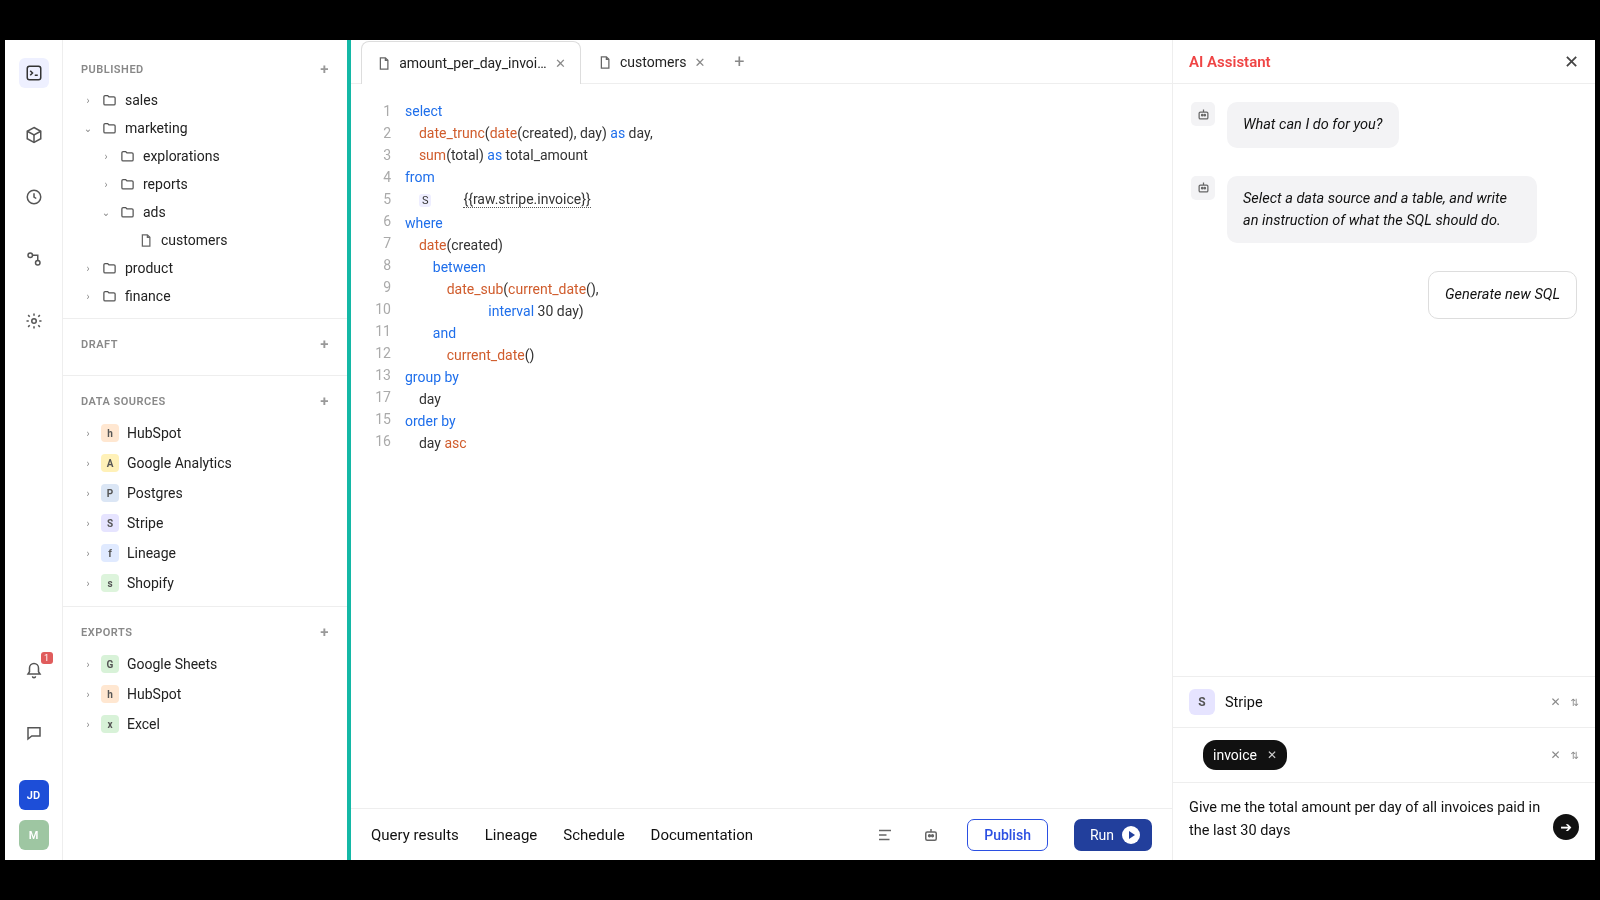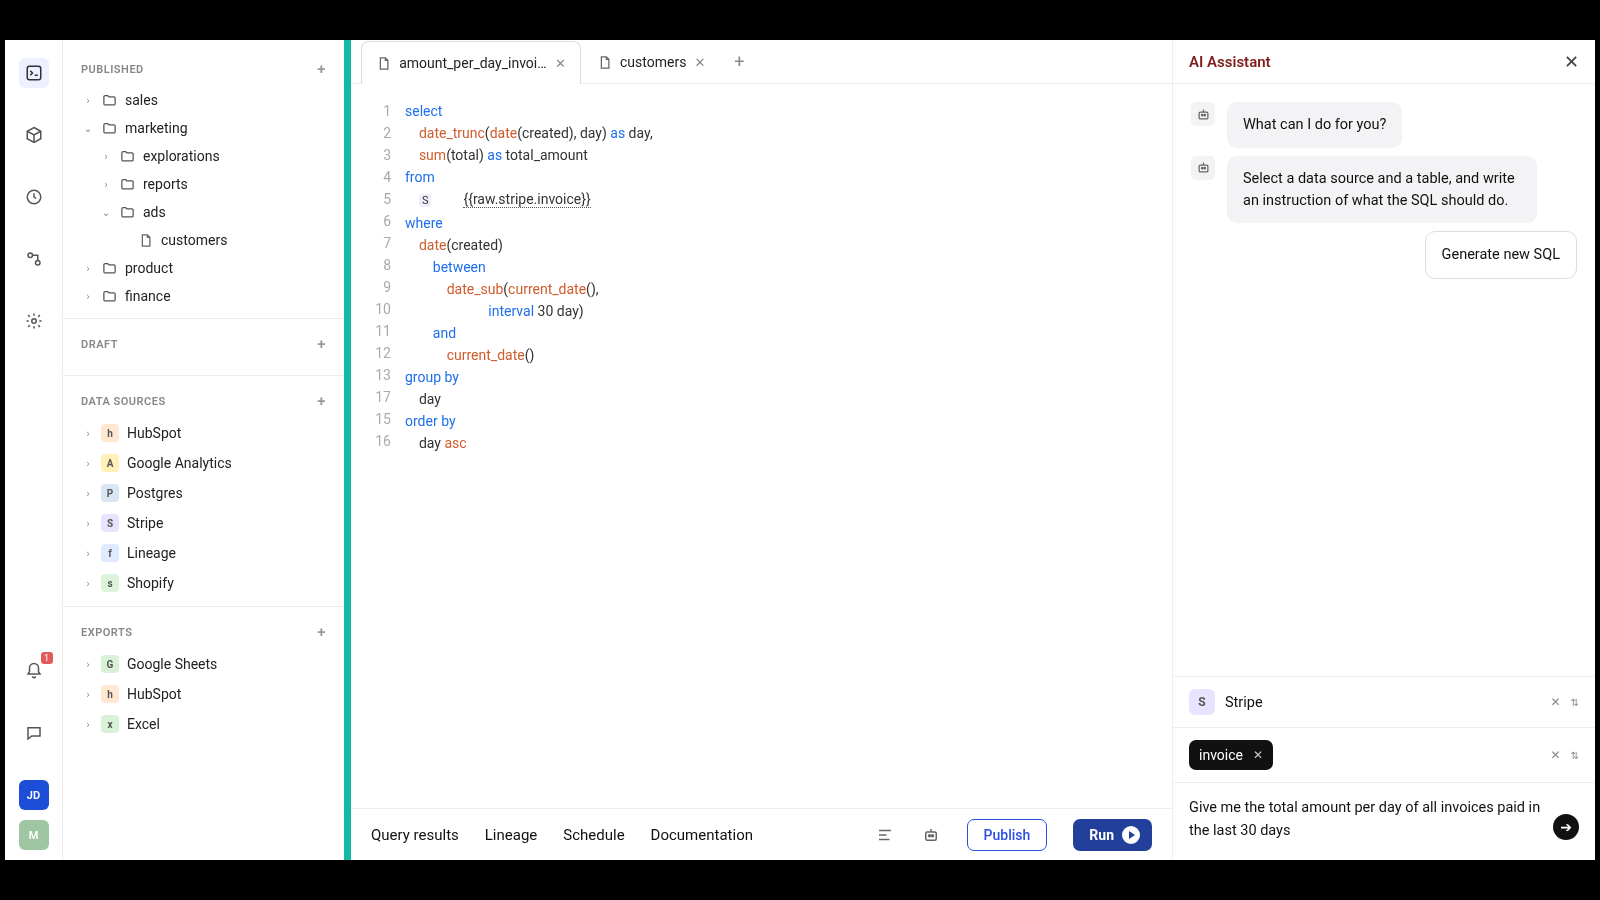--- a/index.html
+++ b/index.html
@@ -9,21 +9,21 @@
 
 .icon-rail { width: 58px; background: #fff; display: flex; flex-direction: column; align-items: center; padding-top: 18px; gap: 32px; border-right: 1px solid #eee; }
 .icon-rail .rail-icon { width: 30px; height: 30px; display: flex; align-items: center; justify-content: center; color: #555; cursor: pointer; border-radius: 6px; }
 .icon-rail .rail-icon.active { background: #eef0ff; color: #333; }
 .icon-rail .rail-spacer { flex: 1; }
 .icon-rail .avatar { width: 30px; height: 30px; border-radius: 6px; display: flex; align-items: center; justify-content: center; font-size: 11px; font-weight: 600; color: #fff; }
 .icon-rail .notif { position: relative; }
 .icon-rail .notif .badge { position: absolute; top: -4px; right: -4px; background: #e05c5c; color: #fff; font-size: 9px; width: 12px; height: 12px; border-radius: 3px; display: flex; align-items: center; justify-content: center; }
 
 
-.sidebar { width: 288px; background: #fff; border-right: 7px solid #14b8a6; overflow-y: auto; padding-top: 12px; }
+.sidebar { width: 288px; background: #fff; border-right: 4px solid #14b8a6; overflow-y: auto; padding-top: 12px; }
 .section-header { display: flex; align-items: center; justify-content: space-between; padding: 8px 18px 8px 18px; font-size: 11px; font-weight: 600; color: #888; letter-spacing: 0.5px; }
 .section-add { color: #999; font-size: 15px; cursor: pointer; }
 .tree-item { display: flex; align-items: center; padding: 6px 12px; font-size: 14px; color: #222; cursor: pointer; gap: 8px; }
 .tree-chevron { width: 10px; display: inline-flex; justify-content: center; color: #888; font-size: 10px; }
 .tree-icon { width: 16px; height: 16px; display: inline-flex; align-items: center; justify-content: center; }
 .tree-icon svg { width: 15px; height: 15px; }
 .folder-icon { color: #555; }
 .doc-icon { color: #666; }
 .ds-icon { width: 18px; height: 18px; border-radius: 4px; display: inline-flex; align-items: center; justify-content: center; font-size: 10px; font-weight: 700; }
 .ind-0 { padding-left: 20px; }
@@ -46,43 +46,43 @@
 .kw { color: #1f6feb; }
 .fn { color: #d05c2c; }
 .ref-chip { background: #eef; border-radius: 3px; padding: 0 3px; font-size: 11px; margin-right: 4px; }
 .ref-text { border-bottom: 1px dotted #555; margin-left: 28px; }
 
 .bottom-bar { height: 52px; border-top: 1px solid #eee; display: flex; align-items: center; padding: 0 20px; gap: 26px; }
 .bb-tab { font-size: 15px; color: #111; cursor: pointer; }
 .bb-spacer { flex: 1; }
 .bb-icon { color: #666; cursor: pointer; width: 20px; height: 20px; display: flex; align-items: center; justify-content: center; }
 .btn-publish { padding: 7px 16px; border: 1.5px solid #2b4fe2; color: #2b4fe2; background: #fff; border-radius: 7px; font-size: 14px; cursor: pointer; font-weight: 500; }
-.btn-run { padding: 7px 12px 7px 16px; background: #223f9c; color: #fff; border: none; border-radius: 7px; font-size: 14px; cursor: pointer; display: flex; align-items: center; gap: 8px; font-weight: 700; }
+.btn-run { padding: 7px 12px 7px 16px; background: #223f9c; color: #fff; border: none; border-radius: 7px; font-size: 14px; cursor: pointer; display: flex; align-items: center; gap: 8px; font-weight: 400; }
 .btn-run .run-circle { width: 18px; height: 18px; background: #fff; border-radius: 50%; display: inline-flex; align-items: center; justify-content: center; }
 .btn-run .run-circle::after { content: ""; width: 0; height: 0; border-left: 6px solid #223f9c; border-top: 4px solid transparent; border-bottom: 4px solid transparent; margin-left: 2px; }
 
 
 .assistant { width: 423px; border-left: 1px solid #eee; display: flex; flex-direction: column; }
 .assistant-header { height: 44px; border-bottom: 1px solid #eee; display: flex; align-items: center; justify-content: space-between; padding: 0 16px; }
-.assistant-header .title { font-size: 15px; font-weight: 600; color: #7f1d1d; }
+.assistant-header .title { font-size: 15px; font-weight: 600; color: #ef4444; }
 .assistant-header .close { font-size: 18px; color: #444; cursor: pointer; }
-.chat { flex: 1; padding: 18px; display: flex; flex-direction: column; gap: 8px; overflow-y: auto; }
+.chat { flex: 1; padding: 18px; display: flex; flex-direction: column; gap: 28px; overflow-y: auto; font-style: italic; }
 .msg-row { display: flex; gap: 12px; align-items: flex-start; }
 .bot-avatar { width: 24px; height: 24px; border-radius: 5px; background: #f3f3f5; display: flex; align-items: center; justify-content: center; color: #666; flex-shrink: 0; font-size: 14px; }
 .bubble { background: #f3f3f5; border-radius: 10px; padding: 12px 16px; font-size: 14.5px; color: #111; max-width: 310px; line-height: 1.5; }
 .msg-right { justify-content: flex-end; }
 .bubble-right { background: #fff; border: 1px solid #ddd; }
 
 .input-block { border-top: 1px solid #eee; }
 .input-row { display: flex; align-items: center; padding: 12px 16px; gap: 10px; border-bottom: 1px solid #eee; }
 .input-row .chip-ds { width: 26px; height: 26px; border-radius: 6px; display: flex; align-items: center; justify-content: center; font-size: 12px; font-weight: 700; }
 .input-row .label { flex: 1; font-size: 14.5px; color: #111; }
 .input-row .row-x { color: #888; font-size: 12px; cursor: pointer; }
 .input-row .row-chev { color: #888; font-size: 10px; cursor: pointer; }
-.input-row .chip-black { background: #111; color: #fff; padding: 7px 10px; border-radius: 7px; display: flex; align-items: center; gap: 10px; font-size: 14px; }
+.input-row .chip-black { background: #111; color: #fff; padding: 7px 10px; border-radius: 13px; display: flex; align-items: center; gap: 10px; font-size: 14px; margin-left: 14px; }
 .input-row .chip-black .chip-x { color: #ccc; font-size: 12px; cursor: pointer; }
 .prompt-row { padding: 14px 16px 18px 16px; display: flex; align-items: flex-start; gap: 10px; }
 .prompt-text { flex: 1; font-size: 14.5px; color: #111; line-height: 1.55; border: none; outline: none; resize: none; font-family: inherit; }
 .send-btn { width: 26px; height: 26px; background: #111; border-radius: 50%; color: #fff; display: flex; align-items: center; justify-content: center; cursor: pointer; align-self: flex-end; margin-bottom: 2px; font-size: 14px; }
 </style>
 </head>
 <body>
 
 <div class="app-window">
 

